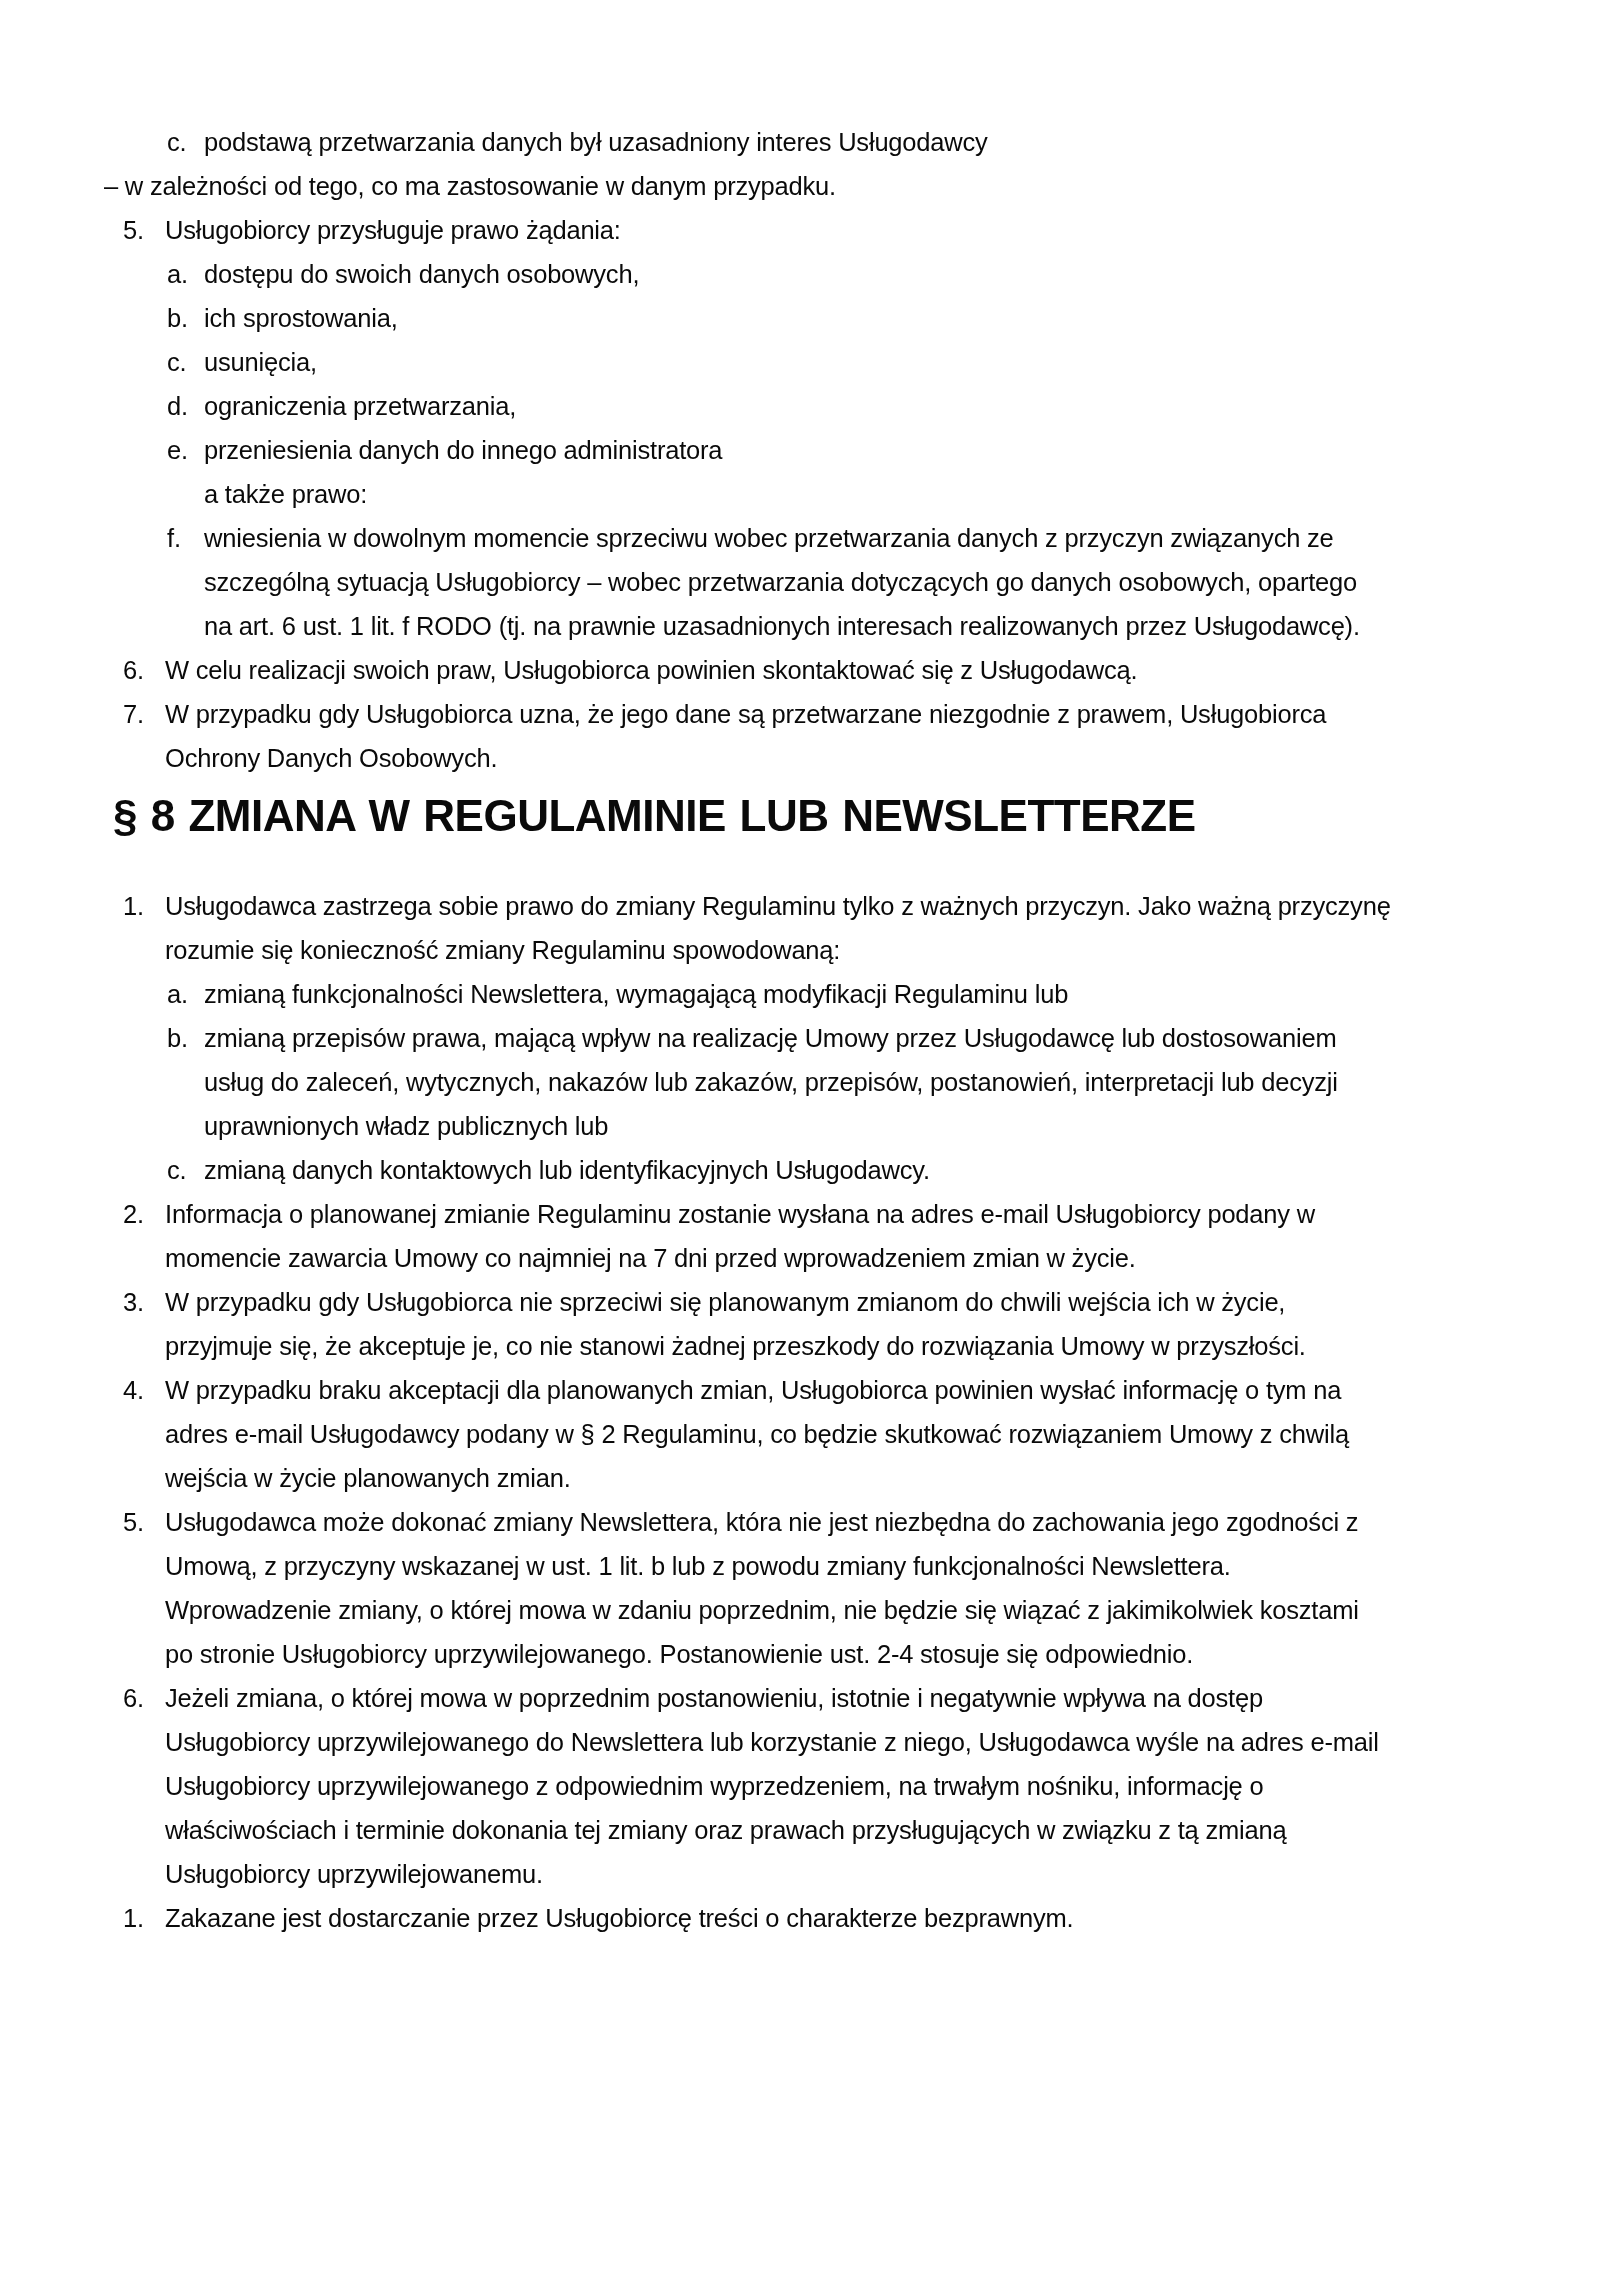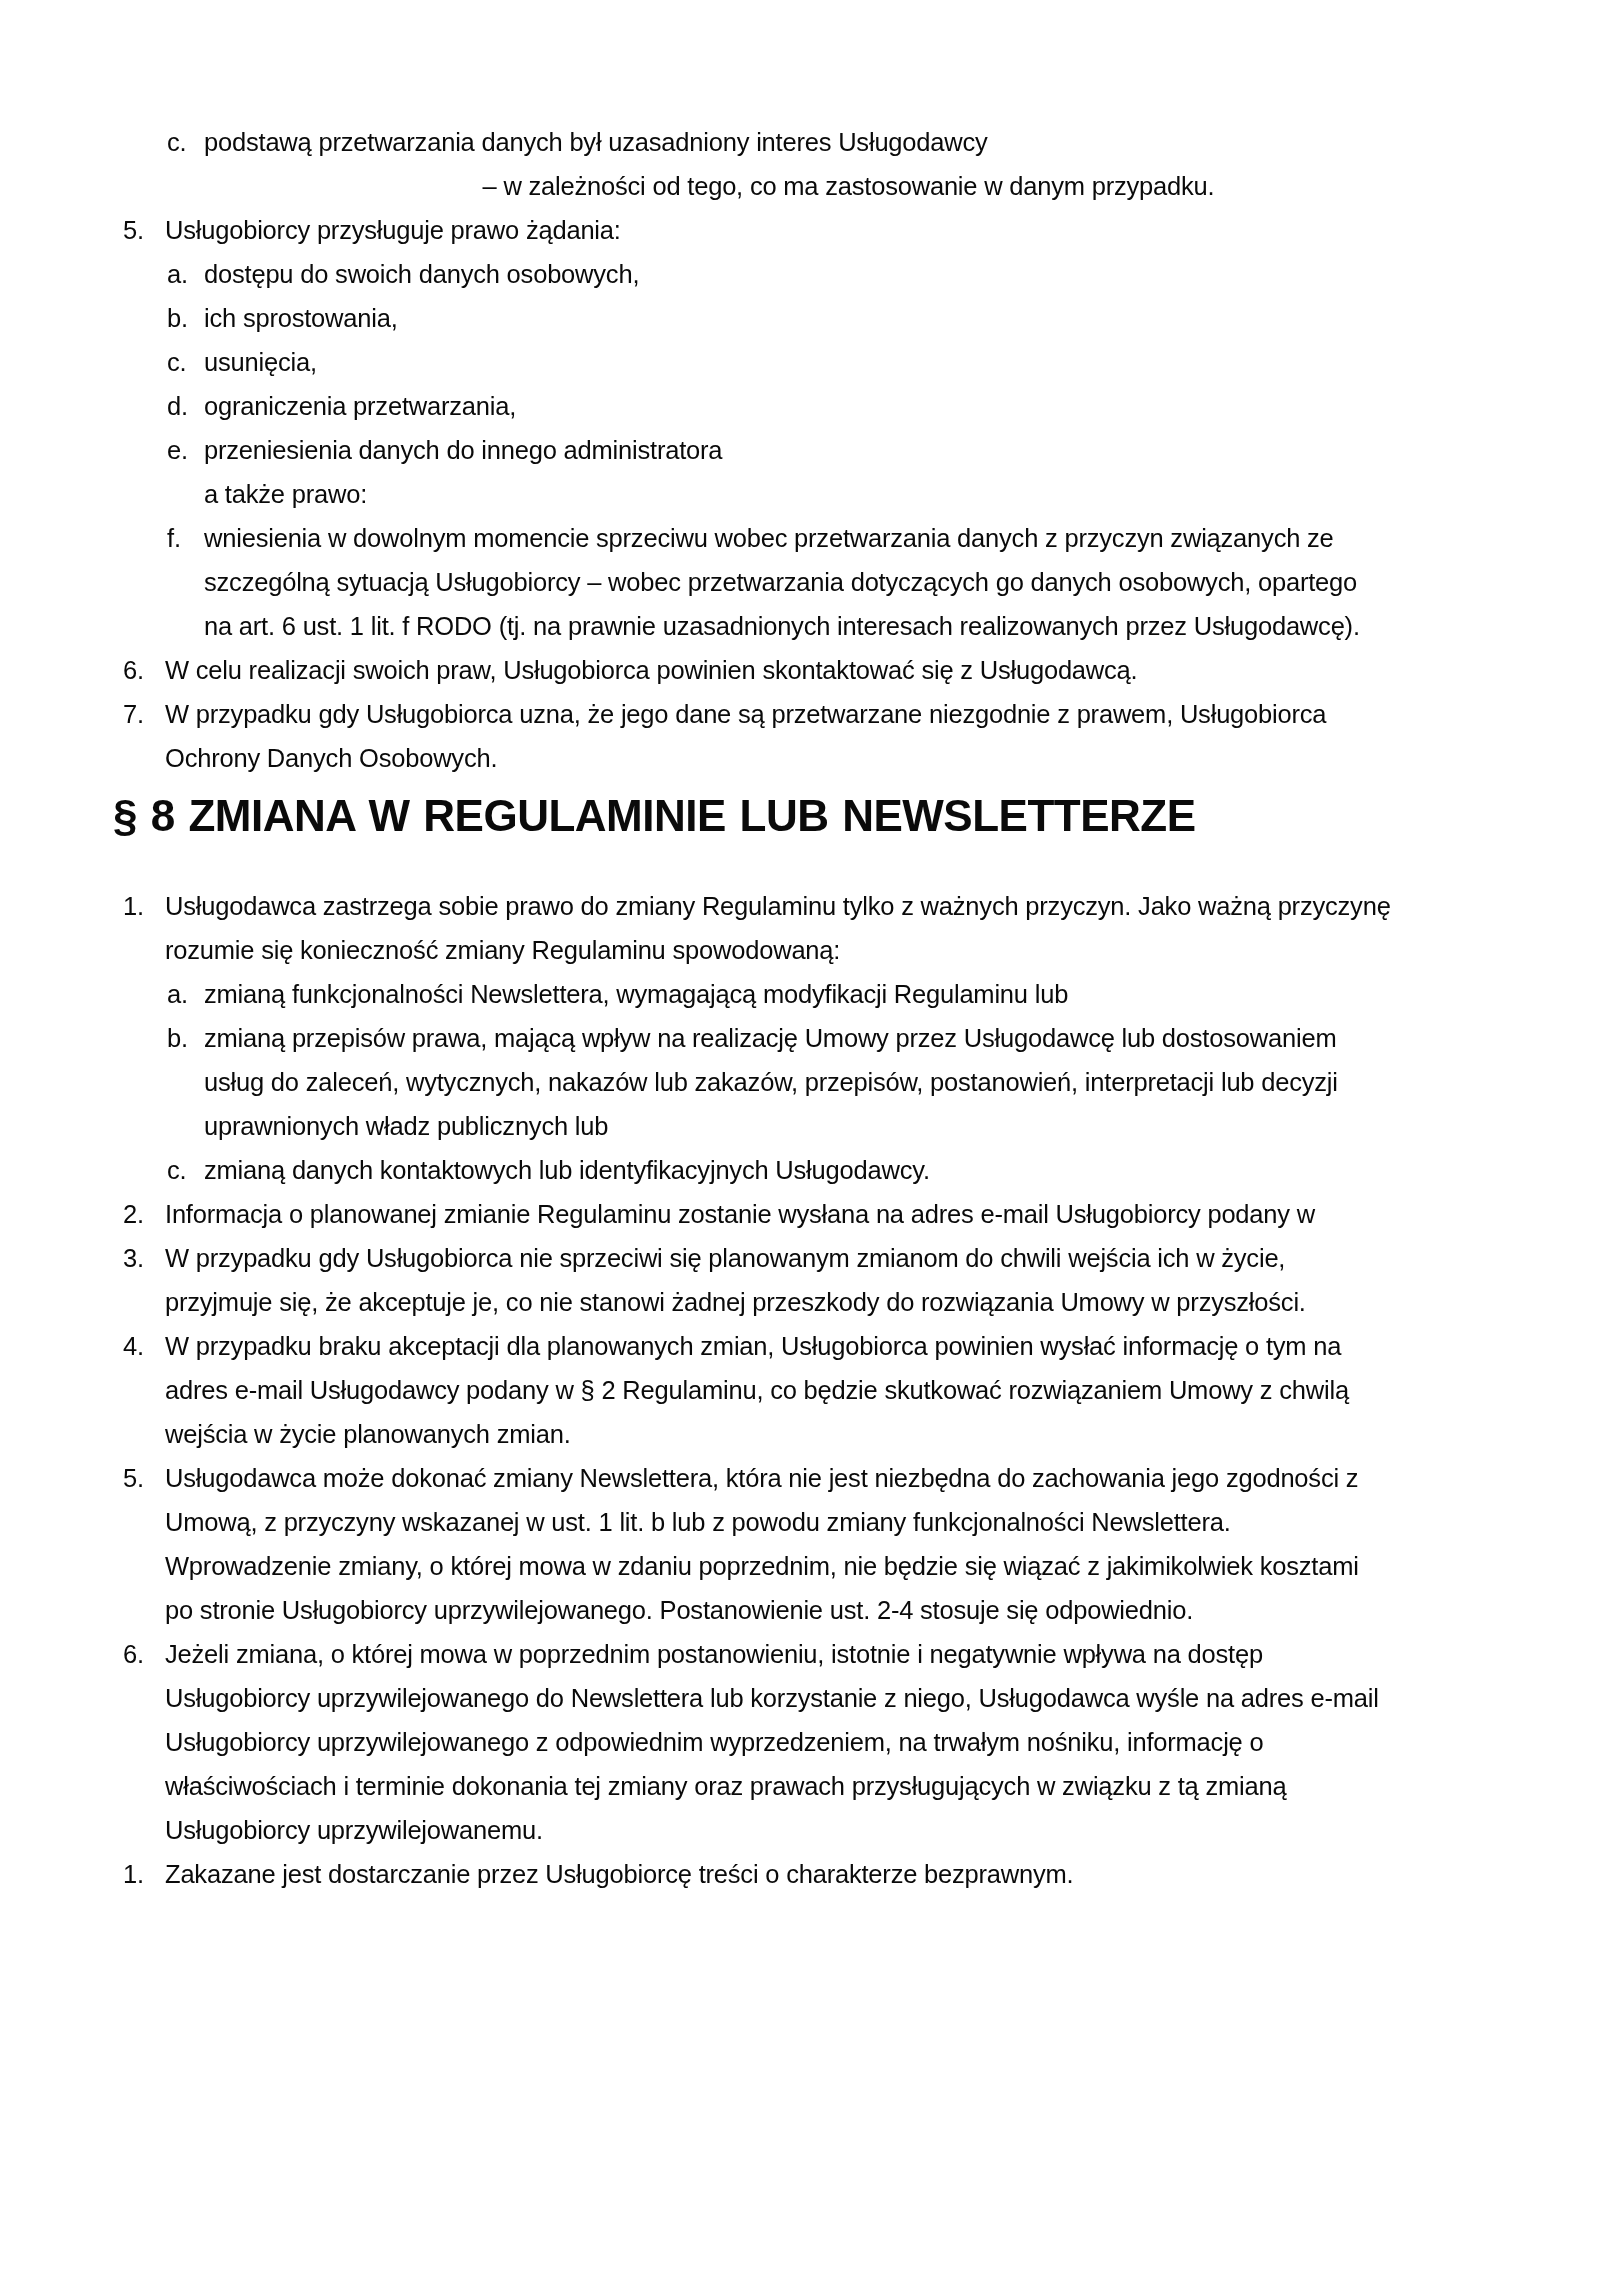--- a/index.html
+++ b/index.html
@@ -20,21 +20,21 @@
     letter-spacing: -0.2px;
     padding-top: 120px;
     overflow: hidden;
   }
   .line {
     position: relative;
     white-space: nowrap;
   }
   .ind-l1 { padding-left: 165px; }
   .ind-l2 { padding-left: 204px; }
-  .ind-dash { padding-left: 76px; text-align: center; }
+  .ind-dash { padding-left: 104px; }
   .marker { position: absolute; top: 0; }
   .m1 { left: 123px; }
   .m2 { left: 167px; }
   .heading {
     font-weight: 700;
     font-size: 44px;
     line-height: 55px;
     letter-spacing: -0.5px;
     word-spacing: 2px;
     padding-left: 113px;
@@ -65,20 +65,21 @@
       <div class="line ind-l1"><span>Ochrony Danych Osobowych.</span></div>
       <div class="heading">§ 8 ZMIANA W REGULAMINIE LUB NEWSLETTERZE</div>
       <div class="line ind-l1"><span class="marker m1">1.</span><span>Usługodawca zastrzega sobie prawo do zmiany Regulaminu tylko z ważnych przyczyn. Jako ważną przyczynę</span></div>
       <div class="line ind-l1"><span>rozumie się konieczność zmiany Regulaminu spowodowaną:</span></div>
       <div class="line ind-l2"><span class="marker m2">a.</span><span>zmianą funkcjonalności Newslettera, wymagającą modyfikacji Regulaminu lub</span></div>
       <div class="line ind-l2"><span class="marker m2">b.</span><span>zmianą przepisów prawa, mającą wpływ na realizację Umowy przez Usługodawcę lub dostosowaniem</span></div>
       <div class="line ind-l2"><span>usług do zaleceń, wytycznych, nakazów lub zakazów, przepisów, postanowień, interpretacji lub decyzji</span></div>
       <div class="line ind-l2"><span>uprawnionych władz publicznych lub</span></div>
       <div class="line ind-l2"><span class="marker m2">c.</span><span>zmianą danych kontaktowych lub identyfikacyjnych Usługodawcy.</span></div>
       <div class="line ind-l1"><span class="marker m1">2.</span><span>Informacja o planowanej zmianie Regulaminu zostanie wysłana na adres e-mail Usługobiorcy podany w</span></div>
+      <div class="line ind-l1"><span>momencie zawarcia Umowy co najmniej na 7 dni przed wprowadzeniem zmian w życie.</span></div>
       <div class="line ind-l1"><span class="marker m1">3.</span><span>W przypadku gdy Usługobiorca nie sprzeciwi się planowanym zmianom do chwili wejścia ich w życie,</span></div>
       <div class="line ind-l1"><span>przyjmuje się, że akceptuje je, co nie stanowi żadnej przeszkody do rozwiązania Umowy w przyszłości.</span></div>
       <div class="line ind-l1"><span class="marker m1">4.</span><span>W przypadku braku akceptacji dla planowanych zmian, Usługobiorca powinien wysłać informację o tym na</span></div>
       <div class="line ind-l1"><span>adres e-mail Usługodawcy podany w § 2 Regulaminu, co będzie skutkować rozwiązaniem Umowy z chwilą</span></div>
       <div class="line ind-l1"><span>wejścia w życie planowanych zmian.</span></div>
       <div class="line ind-l1"><span class="marker m1">5.</span><span>Usługodawca może dokonać zmiany Newslettera, która nie jest niezbędna do zachowania jego zgodności z</span></div>
       <div class="line ind-l1"><span>Umową, z przyczyny wskazanej w ust. 1 lit. b lub z powodu zmiany funkcjonalności Newslettera.</span></div>
       <div class="line ind-l1"><span>Wprowadzenie zmiany, o której mowa w zdaniu poprzednim, nie będzie się wiązać z jakimikolwiek kosztami</span></div>
       <div class="line ind-l1"><span>po stronie Usługobiorcy uprzywilejowanego. Postanowienie ust. 2-4 stosuje się odpowiednio.</span></div>
       <div class="line ind-l1"><span class="marker m1">6.</span><span>Jeżeli zmiana, o której mowa w poprzednim postanowieniu, istotnie i negatywnie wpływa na dostęp</span></div>

